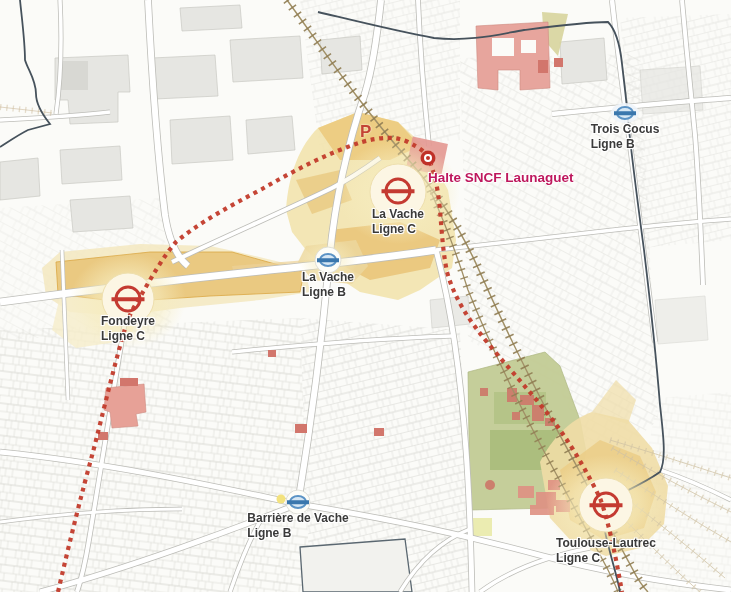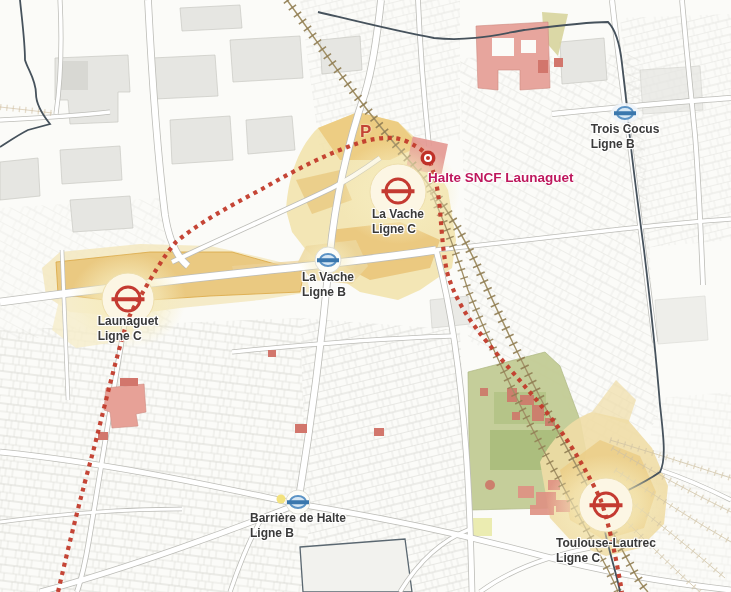--- a/index.html
+++ b/index.html
@@ -314,29 +314,29 @@
   <span class="roundel-b"></span>
   <div class="slabel" style="top:10px">
     <div>La Vache</div>
     <div>Ligne B</div>
   </div>
 </div>
 
 <div class="station" style="left:128px;top:299px">
   <span class="roundel-c"></span>
   <div class="slabel" style="top:15px">
-    <div>Launaguet</div>
+    <div>Fondeyre</div>
     <div>Ligne C</div>
   </div>
 </div>
 
 <div class="station" style="left:298px;top:502px">
   <span class="roundel-b"></span>
   <div class="slabel" style="top:9px">
-    <div>Barrière de Halte</div>
+    <div>Barrière de Vache</div>
     <div>Ligne B</div>
   </div>
 </div>
 
 <div class="station" style="left:606px;top:505px">
   <span class="roundel-c"></span>
   <div class="slabel" style="top:31px">
     <div>Toulouse-Lautrec</div>
     <div>Ligne C</div>
   </div>

